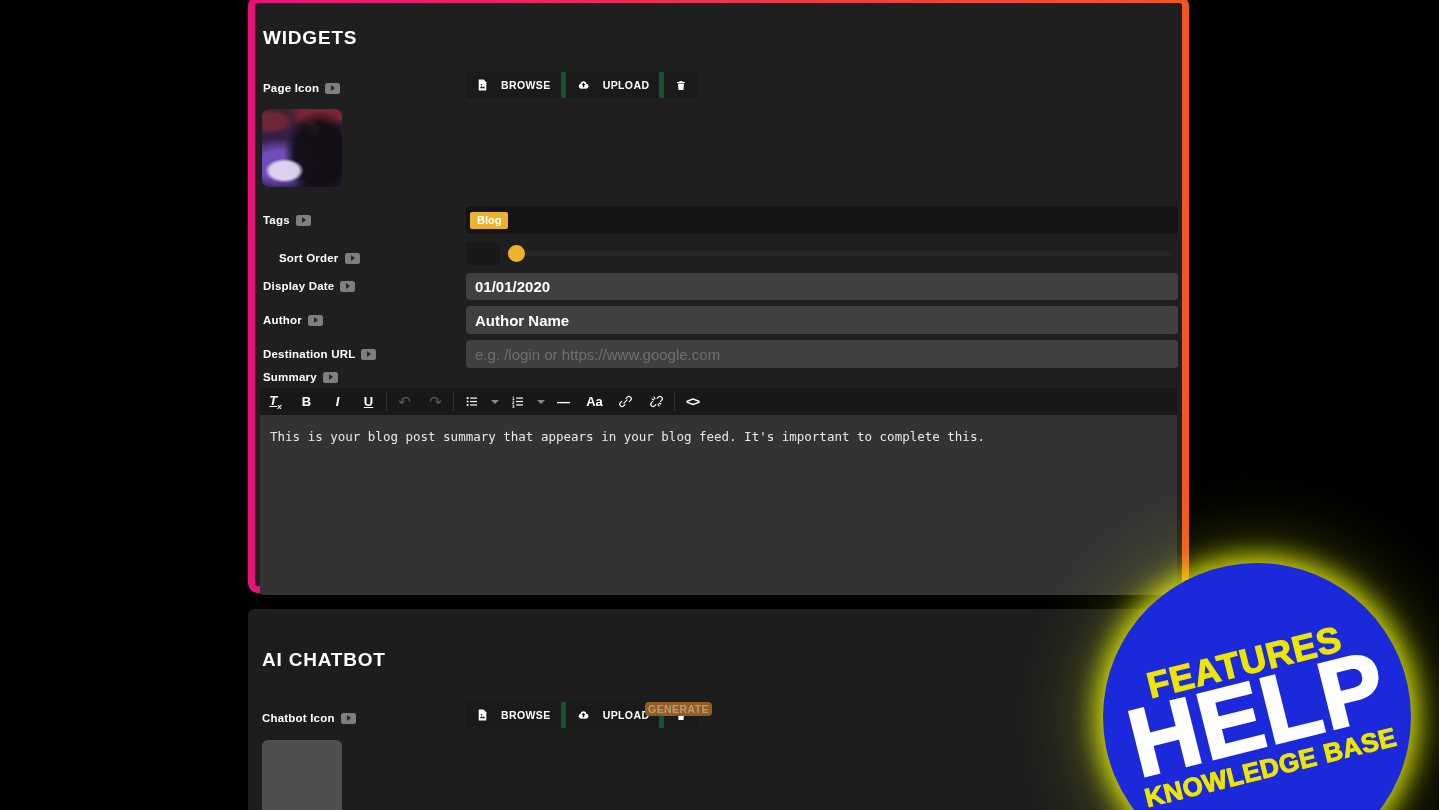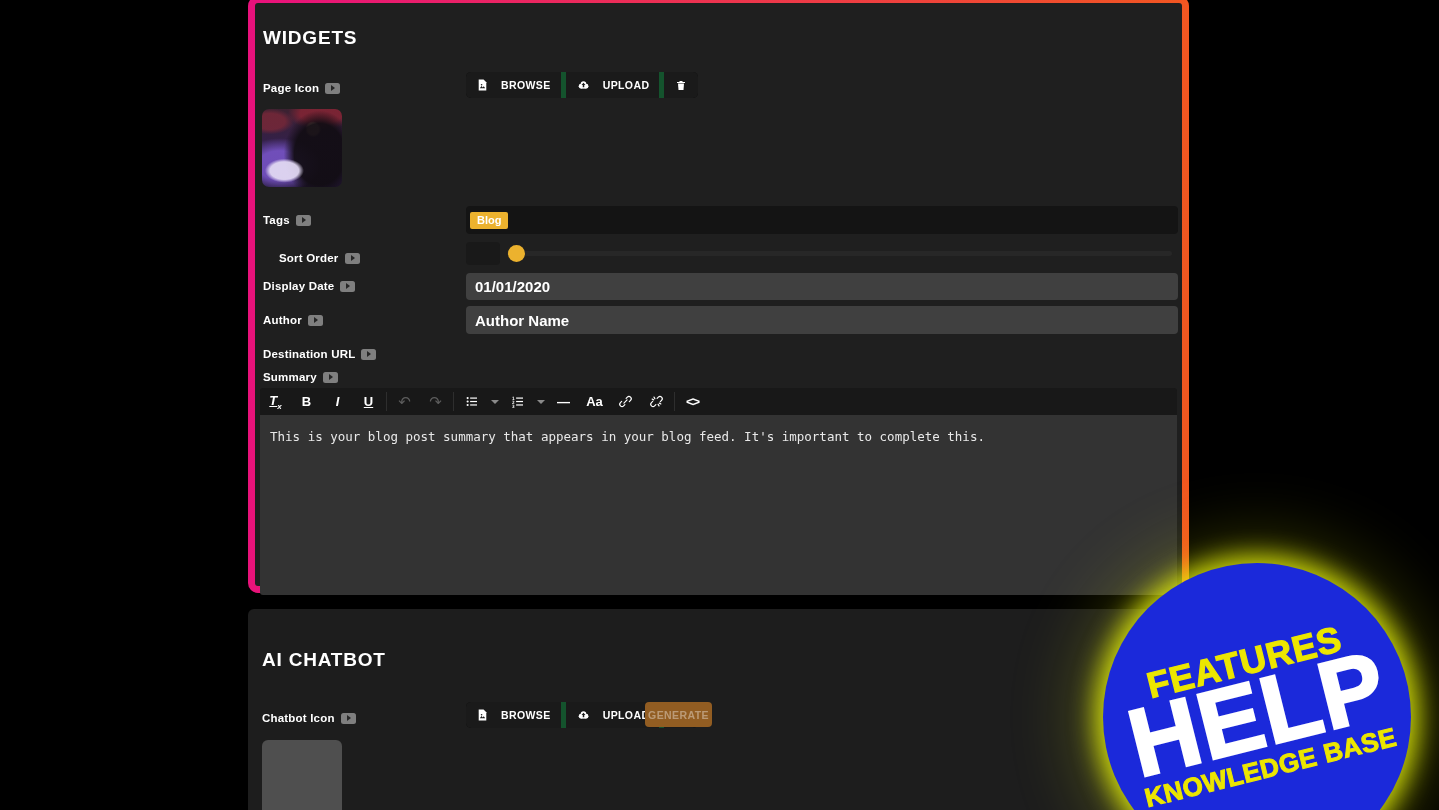--- a/index.html
+++ b/index.html
@@ -25,21 +25,21 @@
 
   
   .btn-group { position:absolute; display:flex; background:#0d0d0d; border-radius:5px; overflow:hidden; }
   .btn { display:flex; align-items:center; gap:12px; background:#1a1a1a; color:#fff;
     font-size:10.5px; font-weight:bold; letter-spacing:0.4px; padding:0 10px; height:26px;
     border:none; cursor:pointer; }
   .btn + .btn { border-left:5px solid #14532d; }
   .btn svg { flex:0 0 auto; }
   .btn.icon-only { padding:0 11px; }
 
-  .gen-btn { position:absolute; width:67px; height:25px; border:none; border-radius:4px;
+  .gen-btn { position:absolute; width:67px; height:14px; border:none; border-radius:4px;
     background:var(--generate-amber,#925d22); color:rgba(255,255,255,0.38);
     font-size:10.5px; font-weight:bold; letter-spacing:0.4px; cursor:default; }
 
   
   .thumb { position:absolute; left:7px; top:106px; width:80px; height:78px; border-radius:7px;
     overflow:hidden;
     background:
       radial-gradient(26px 16px at 28% 79%, rgba(225,216,242,0.95) 0 55%, transparent 75%),
       radial-gradient(46px 56px at 72% 58%, rgba(18,13,20,0.95) 0 55%, transparent 78%),
       radial-gradient(10px 10px at 64% 26%, rgba(204,160,128,0.95) 0 55%, transparent 80%),
@@ -169,20 +169,21 @@
       <div class="field-label" style="left:8px; top:311px;">
         <span>Author</span>
         <span class="vid-icon"></span>
       </div>
       <input class="input-box" style="left: 211px; top: 303px; width: 712px; height: 28px;" value="Author Name">
 
       <div class="field-label" style="left:8px; top:345px;">
         <span>Destination URL</span>
         <span class="vid-icon"></span>
       </div>
+      <input class="input-box" style="left: 211px; top: 337px; width: 712px; height: 28px;" placeholder="e.g. /login or https://www.google.com">
 
       <div class="field-label" style="left:8px; top:368px;">
         <span>Summary</span>
         <span class="vid-icon"></span>
       </div>
 
       <div class="rte-toolbar">
         <button class="tb-btn">
           <span class="tb-clearfmt">T<sub>x</sub></span>
         </button>

